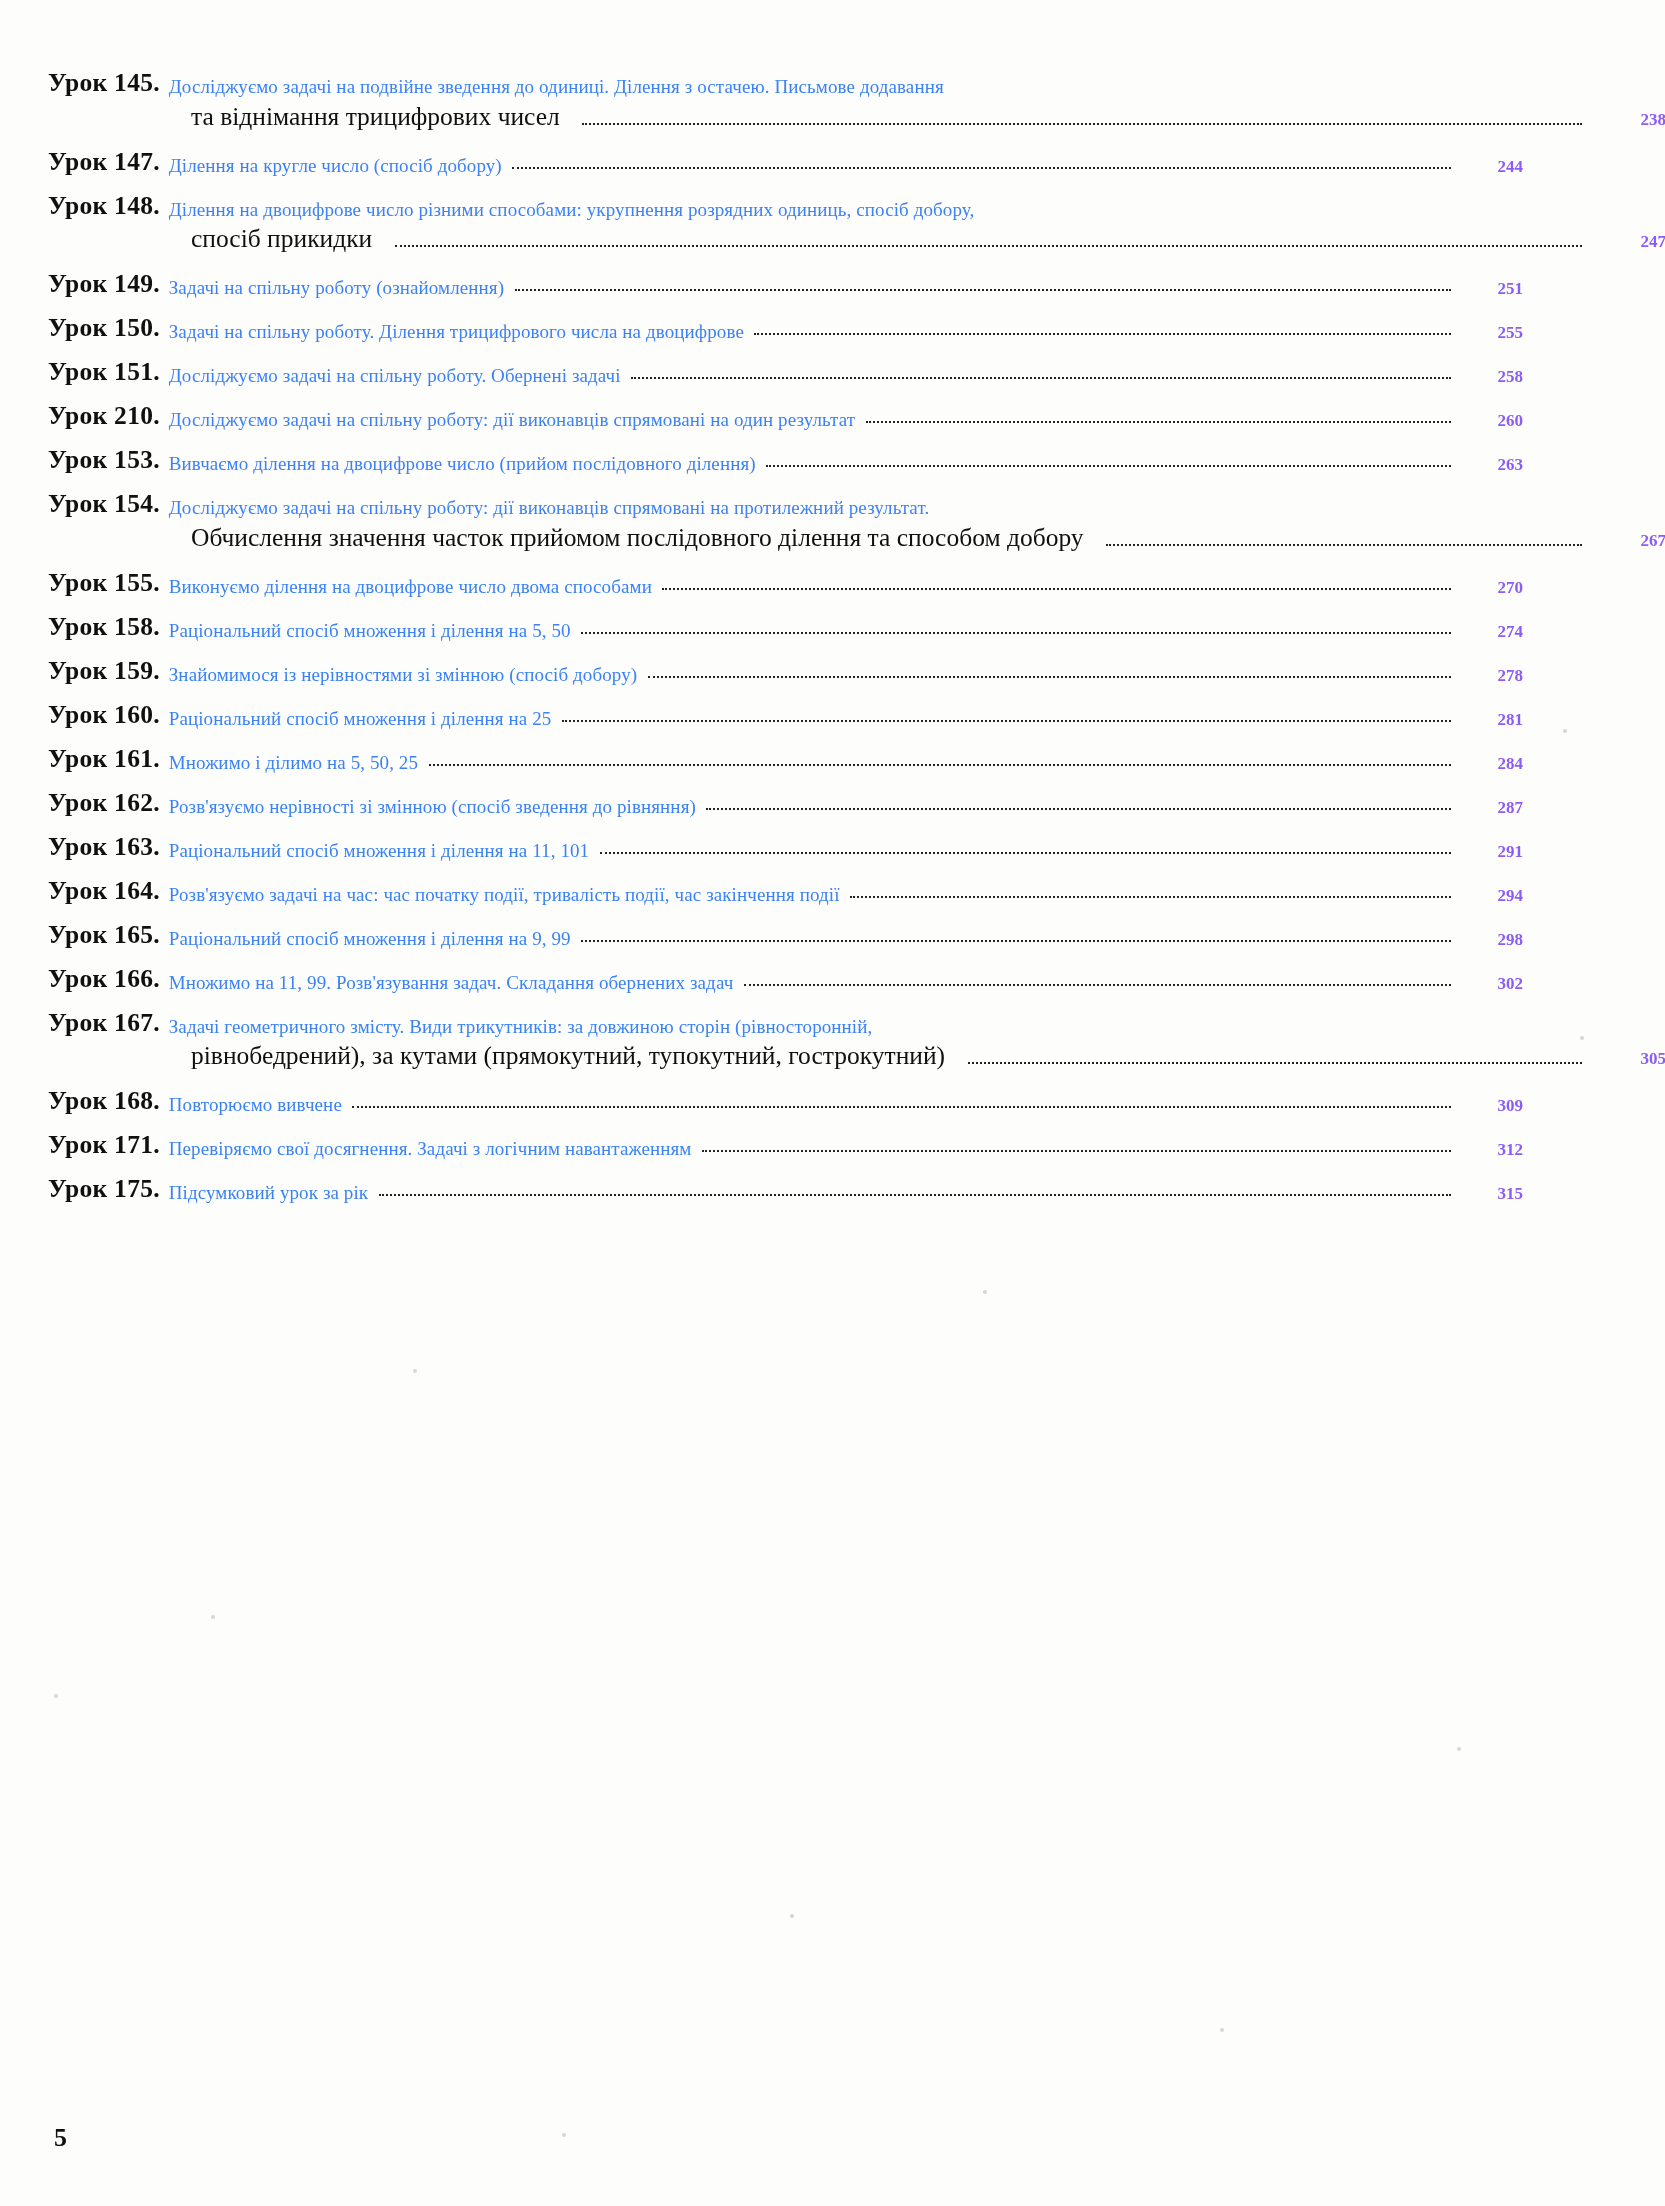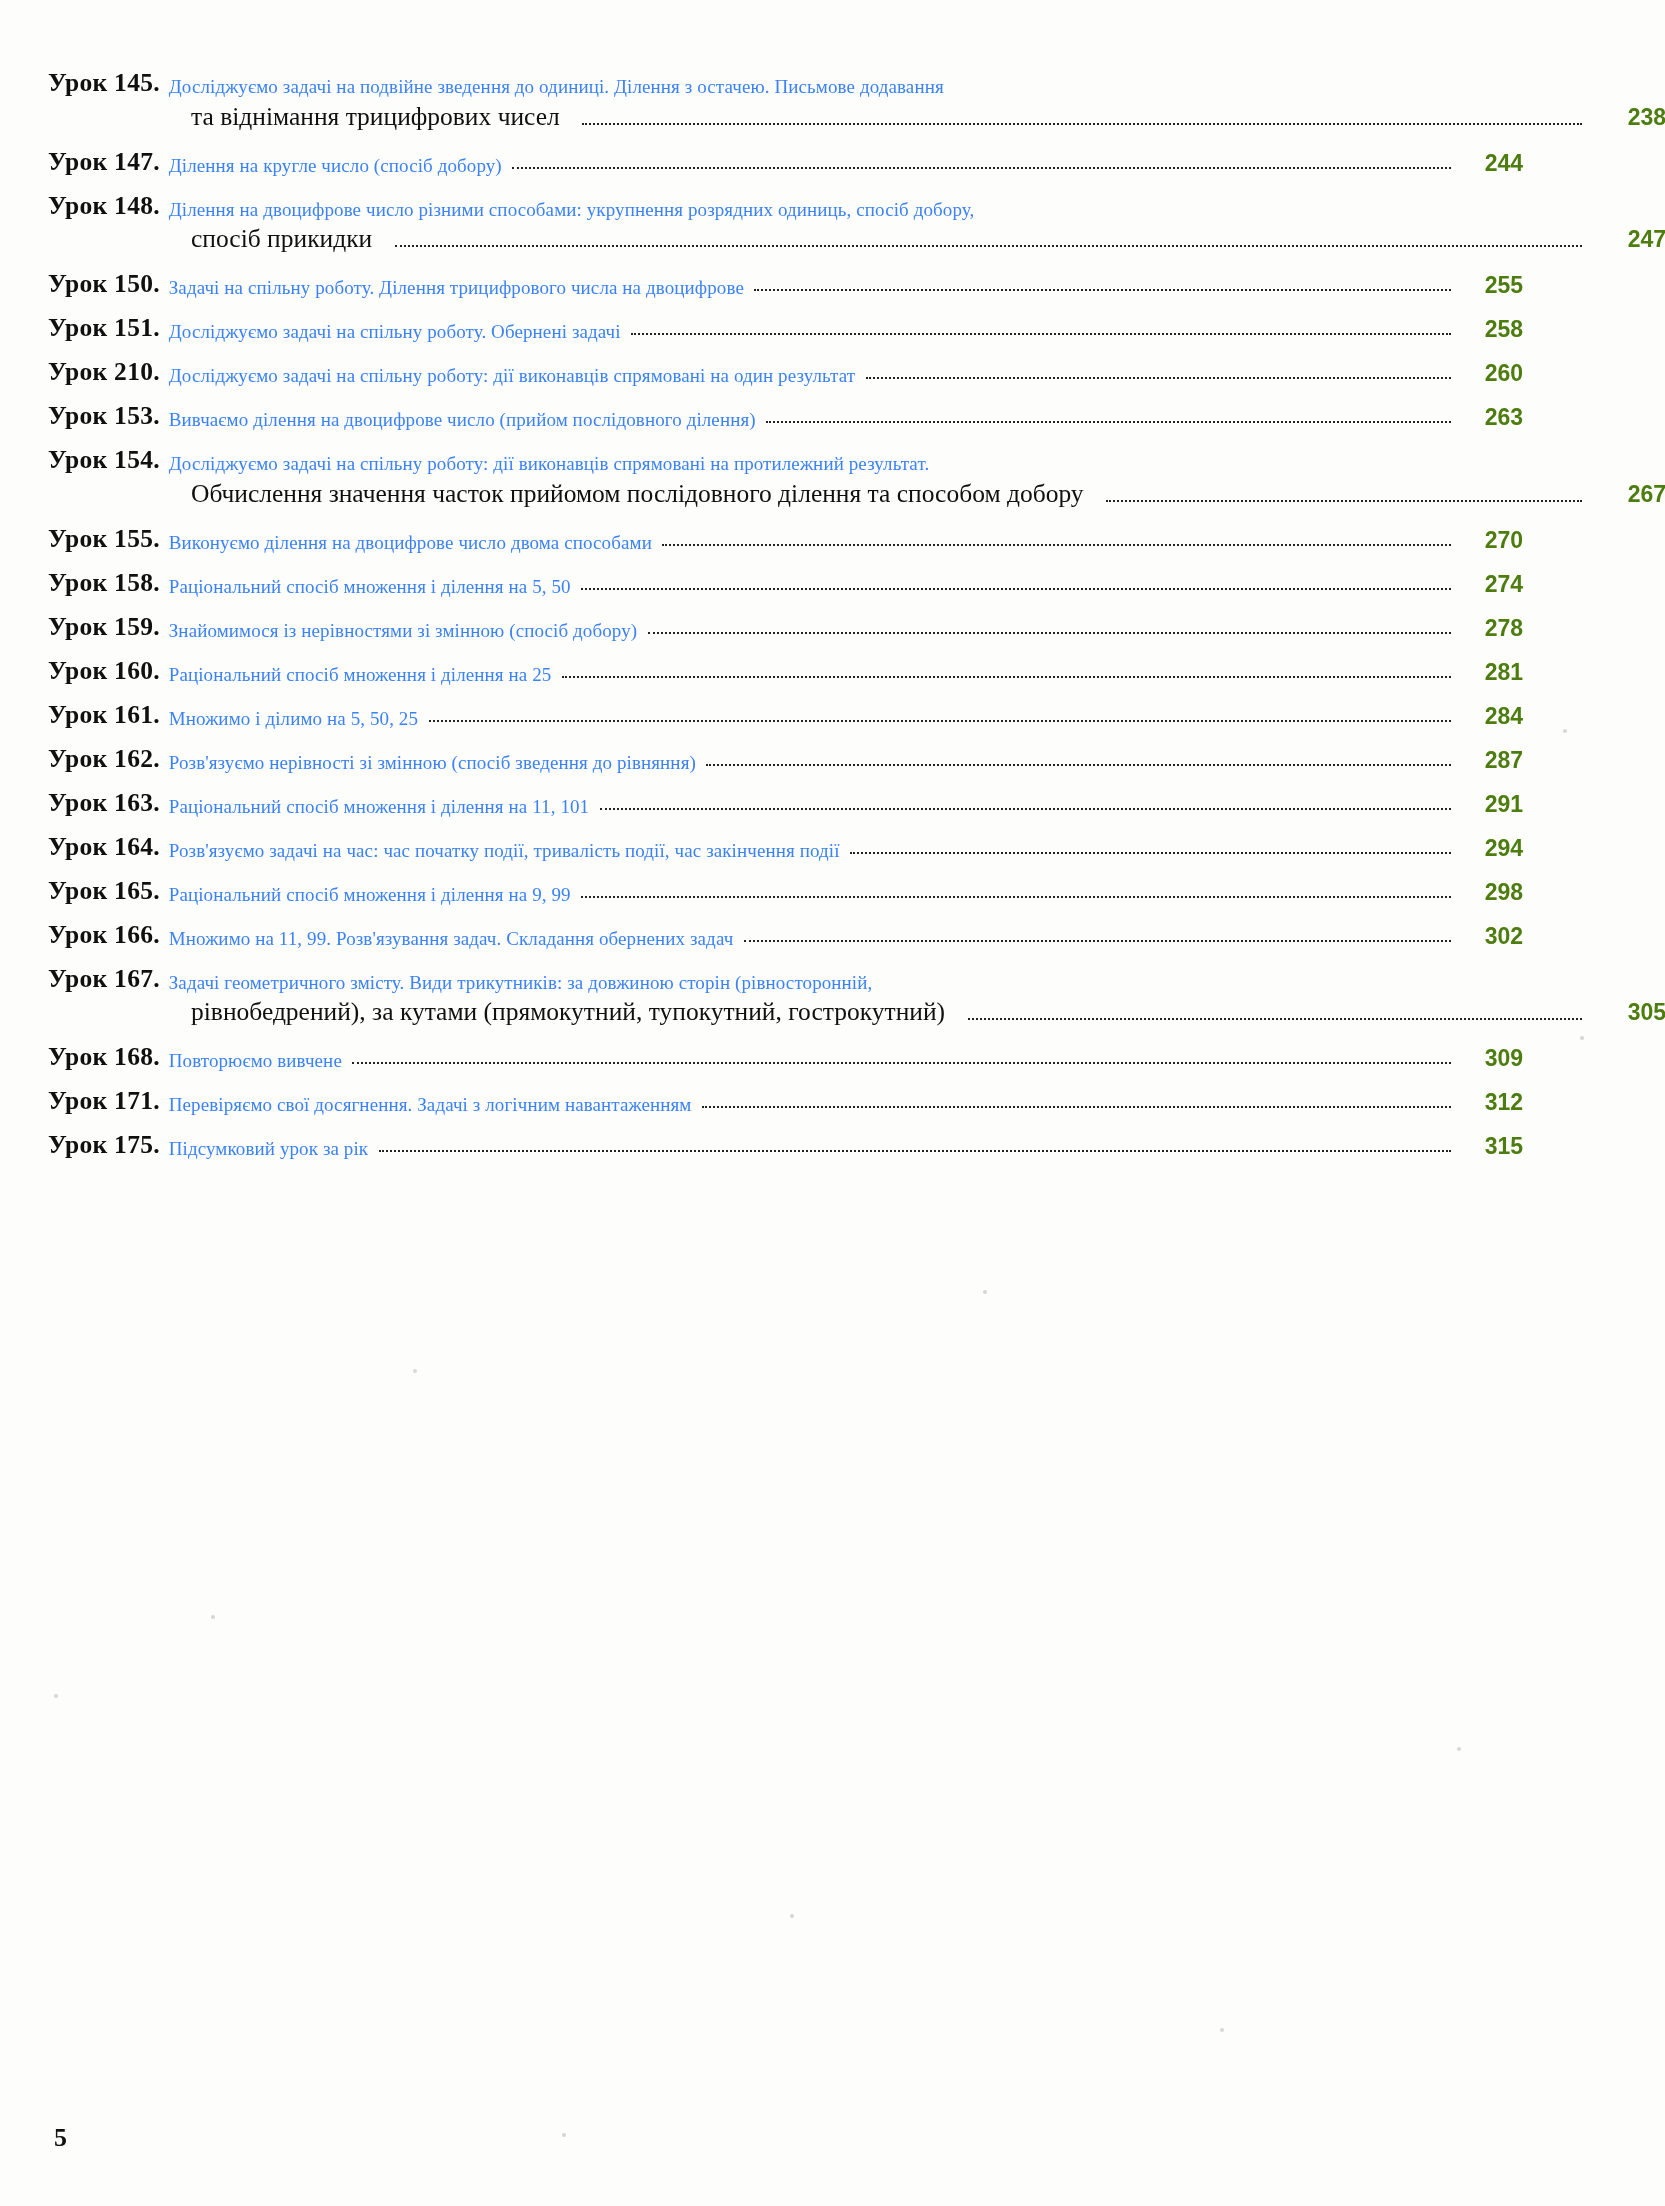--- a/index.html
+++ b/index.html
@@ -55,24 +55,24 @@
     letter-spacing: 0.1px;
   }
   .dots {
     flex: 1 1 auto;
     border-bottom: 2.6px dotted #222;
     margin: 0 8.8px 8px 10.5px;
     min-width: 24.6px;
     height: 0;
   }
   .page-num {
-    font-family: Liberation Sans, sans-serif;
-    font-size: 23px;
+    font-family: Liberation Serif, serif;
+    font-size: 17px;
     font-weight: 700;
-    color: #4d7c0f;
+    color: #8b5cf6;
     white-space: nowrap;
     width: 63px;
     text-align: right;
   }
   
   .entry-cont {
     display: flex;
     align-items: baseline;
     width: 1475px;
     padding-left: 143px;
@@ -152,20 +152,28 @@
         <span class="lesson-label">Урок 148.</span>
         <span class="lesson-title">Ділення на двоцифрове число різними способами: укрупнення розрядних одиниць, спосіб добору,</span>
       </div>
       <div class="entry-cont">
         <span class="cont-text">спосіб прикидки</span>
         <span class="dots"></span>
         <span class="page-num">247</span>
       </div>
     </div>
 
+    <div class="entry">
+      <div class="entry-line">
+        <span class="lesson-label">Урок 149.</span>
+        <span class="lesson-title">Задачі на спільну роботу (ознайомлення)</span>
+        <span class="dots"></span>
+        <span class="page-num">251</span>
+      </div>
+    </div>
 
     <div class="entry">
       <div class="entry-line">
         <span class="lesson-label">Урок 150.</span>
         <span class="lesson-title">Задачі на спільну роботу. Ділення трицифрового числа на двоцифрове</span>
         <span class="dots"></span>
         <span class="page-num">255</span>
       </div>
     </div>
 

